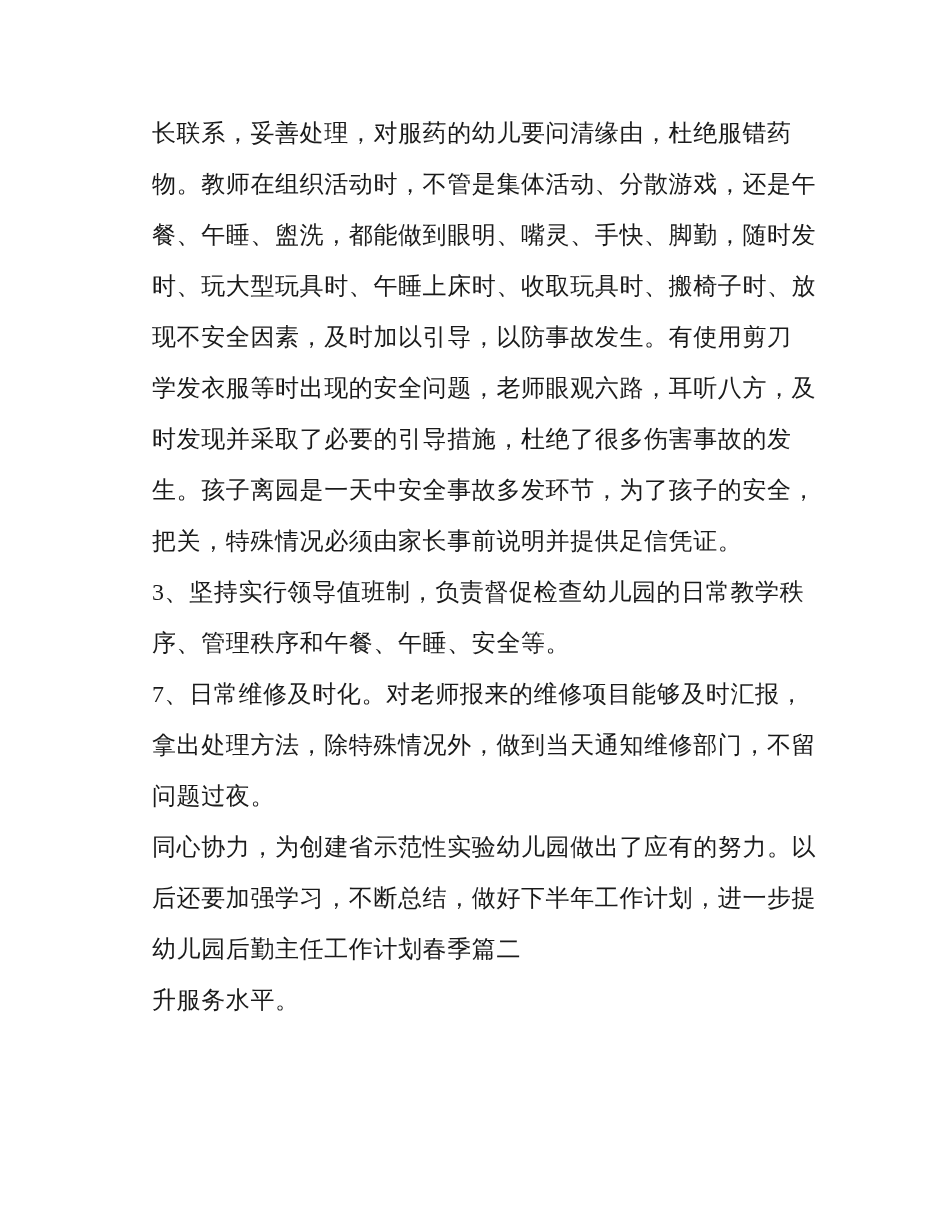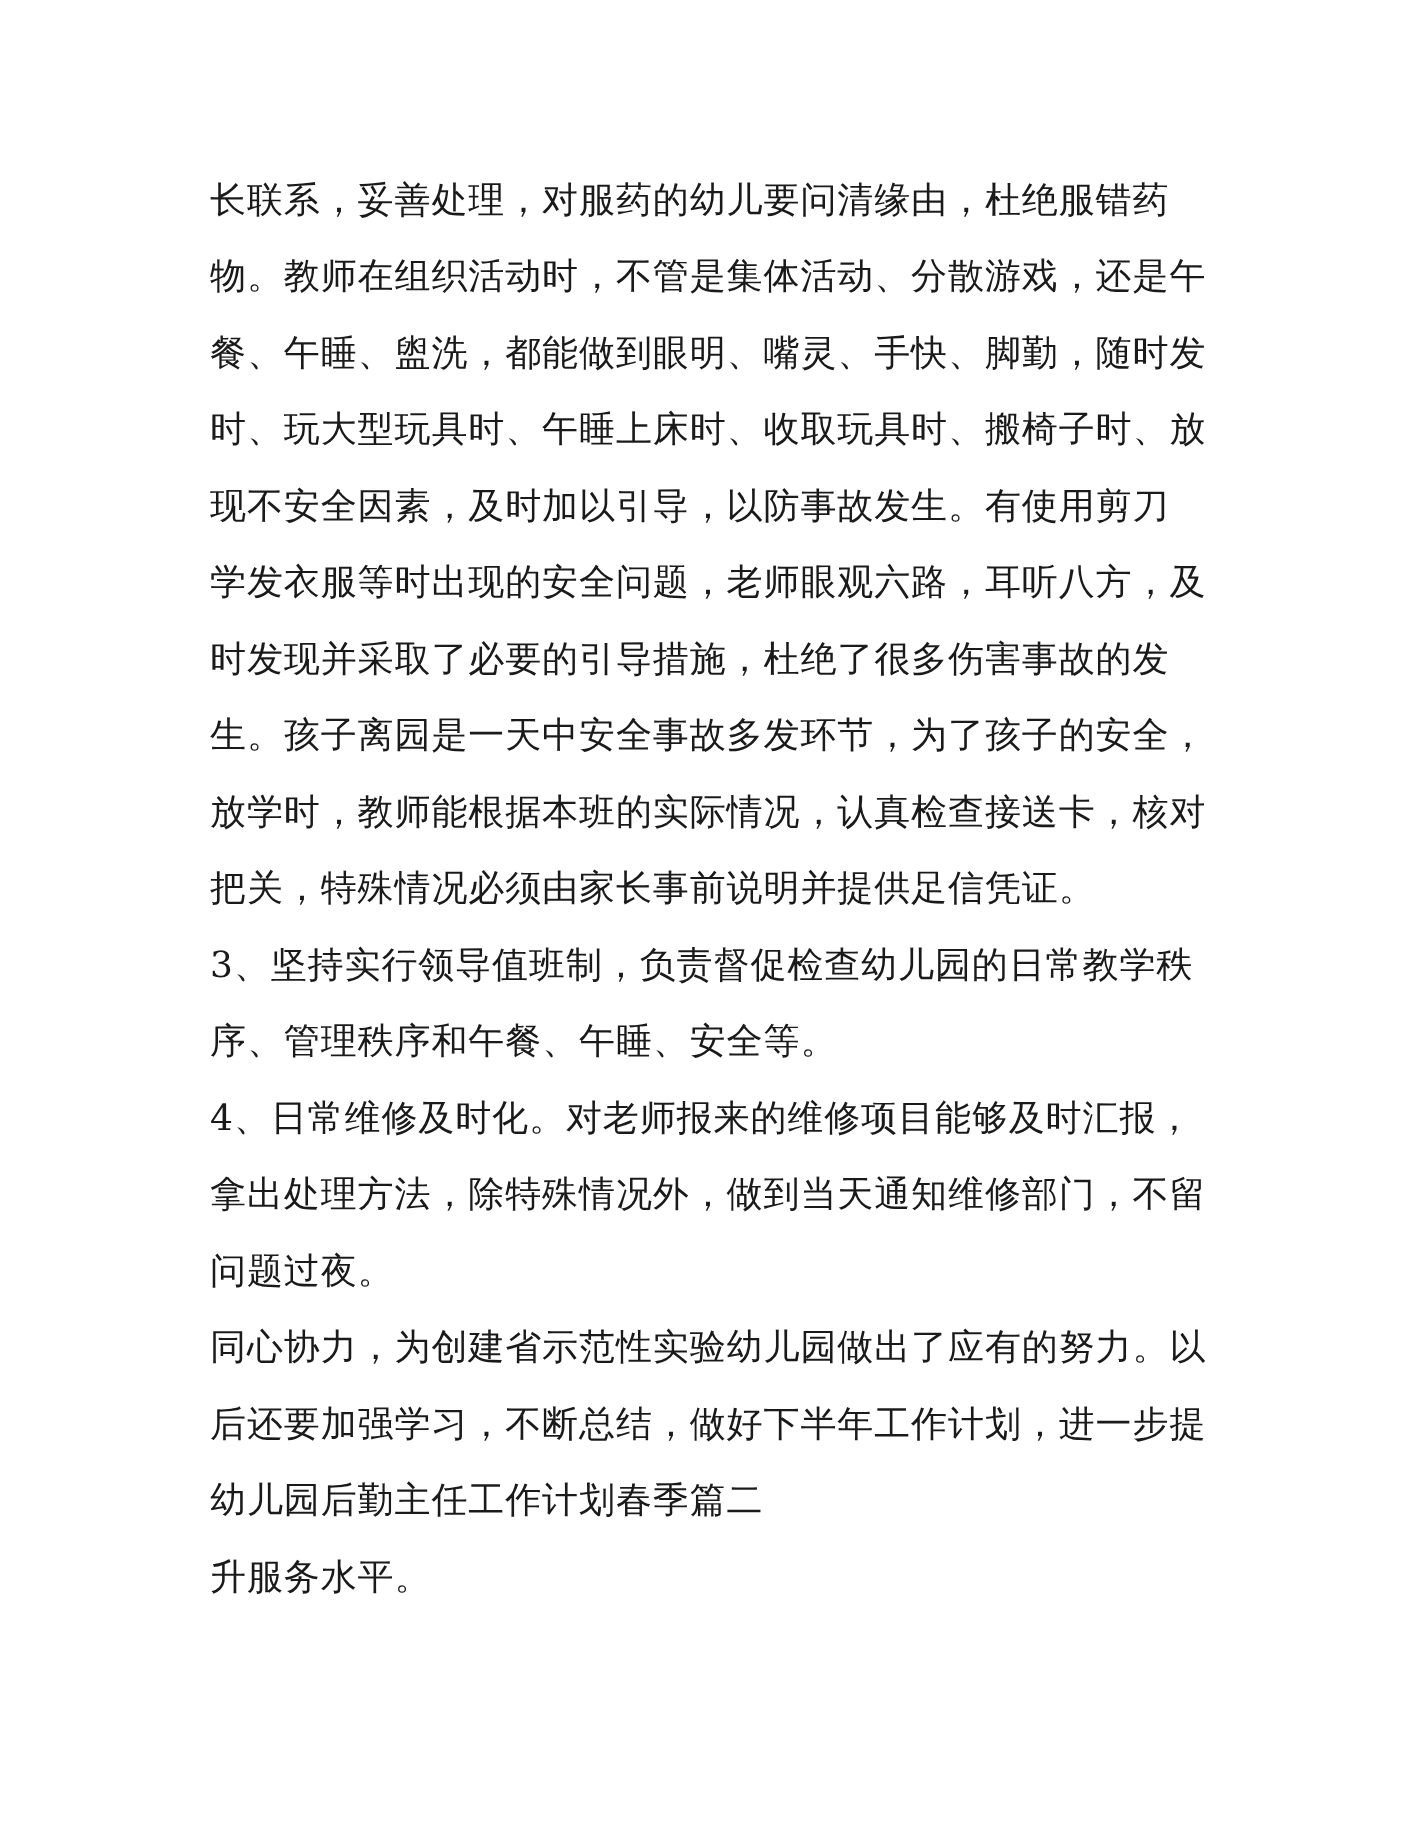--- a/index.html
+++ b/index.html
@@ -10,23 +10,24 @@
     body {
       width: 950px;
       height: 1229px;
       position: relative;
       overflow: hidden;
       font-family: "DejaVu Serif", "Liberation Serif", serif;
       color: #1a1a1a;
     }
     .page {
       position: absolute;
-      left: 140px;
+      left: 152px;
       top: 108px;
       width: 680px;
+      font-family: Liberation Serif, serif;
     }
     .line {
       height: 51px;
       line-height: 51px;
       font-size: 24px;
       white-space: nowrap;
       letter-spacing: 0.6px;
     }
   </style>
 </head>
@@ -34,24 +35,23 @@
 
 <div class="page">
   <div class="line">长联系，妥善处理，对服药的幼儿要问清缘由，杜绝服错药</div>
   <div class="line">物。教师在组织活动时，不管是集体活动、分散游戏，还是午</div>
   <div class="line">餐、午睡、盥洗，都能做到眼明、嘴灵、手快、脚勤，随时发</div>
   <div class="line">时、玩大型玩具时、午睡上床时、收取玩具时、搬椅子时、放</div>
   <div class="line">现不安全因素，及时加以引导，以防事故发生。有使用剪刀</div>
   <div class="line">学发衣服等时出现的安全问题，老师眼观六路，耳听八方，及</div>
   <div class="line">时发现并采取了必要的引导措施，杜绝了很多伤害事故的发</div>
   <div class="line">生。孩子离园是一天中安全事故多发环节，为了孩子的安全，</div>
-  <div class="line">放学时，教师能根据本班的实际情况，认真检查接送卡，核对</div>
   <div class="line">把关，特殊情况必须由家长事前说明并提供足信凭证。</div>
   <div class="line">3、坚持实行领导值班制，负责督促检查幼儿园的日常教学秩</div>
   <div class="line">序、管理秩序和午餐、午睡、安全等。</div>
-  <div class="line">4、日常维修及时化。对老师报来的维修项目能够及时汇报，</div>
+  <div class="line">7、日常维修及时化。对老师报来的维修项目能够及时汇报，</div>
   <div class="line">拿出处理方法，除特殊情况外，做到当天通知维修部门，不留</div>
   <div class="line">问题过夜。</div>
   <div class="line">同心协力，为创建省示范性实验幼儿园做出了应有的努力。以</div>
   <div class="line">后还要加强学习，不断总结，做好下半年工作计划，进一步提</div>
   <div class="line">幼儿园后勤主任工作计划春季篇二</div>
   <div class="line">升服务水平。</div>
 </div>
 
 </body></html>

